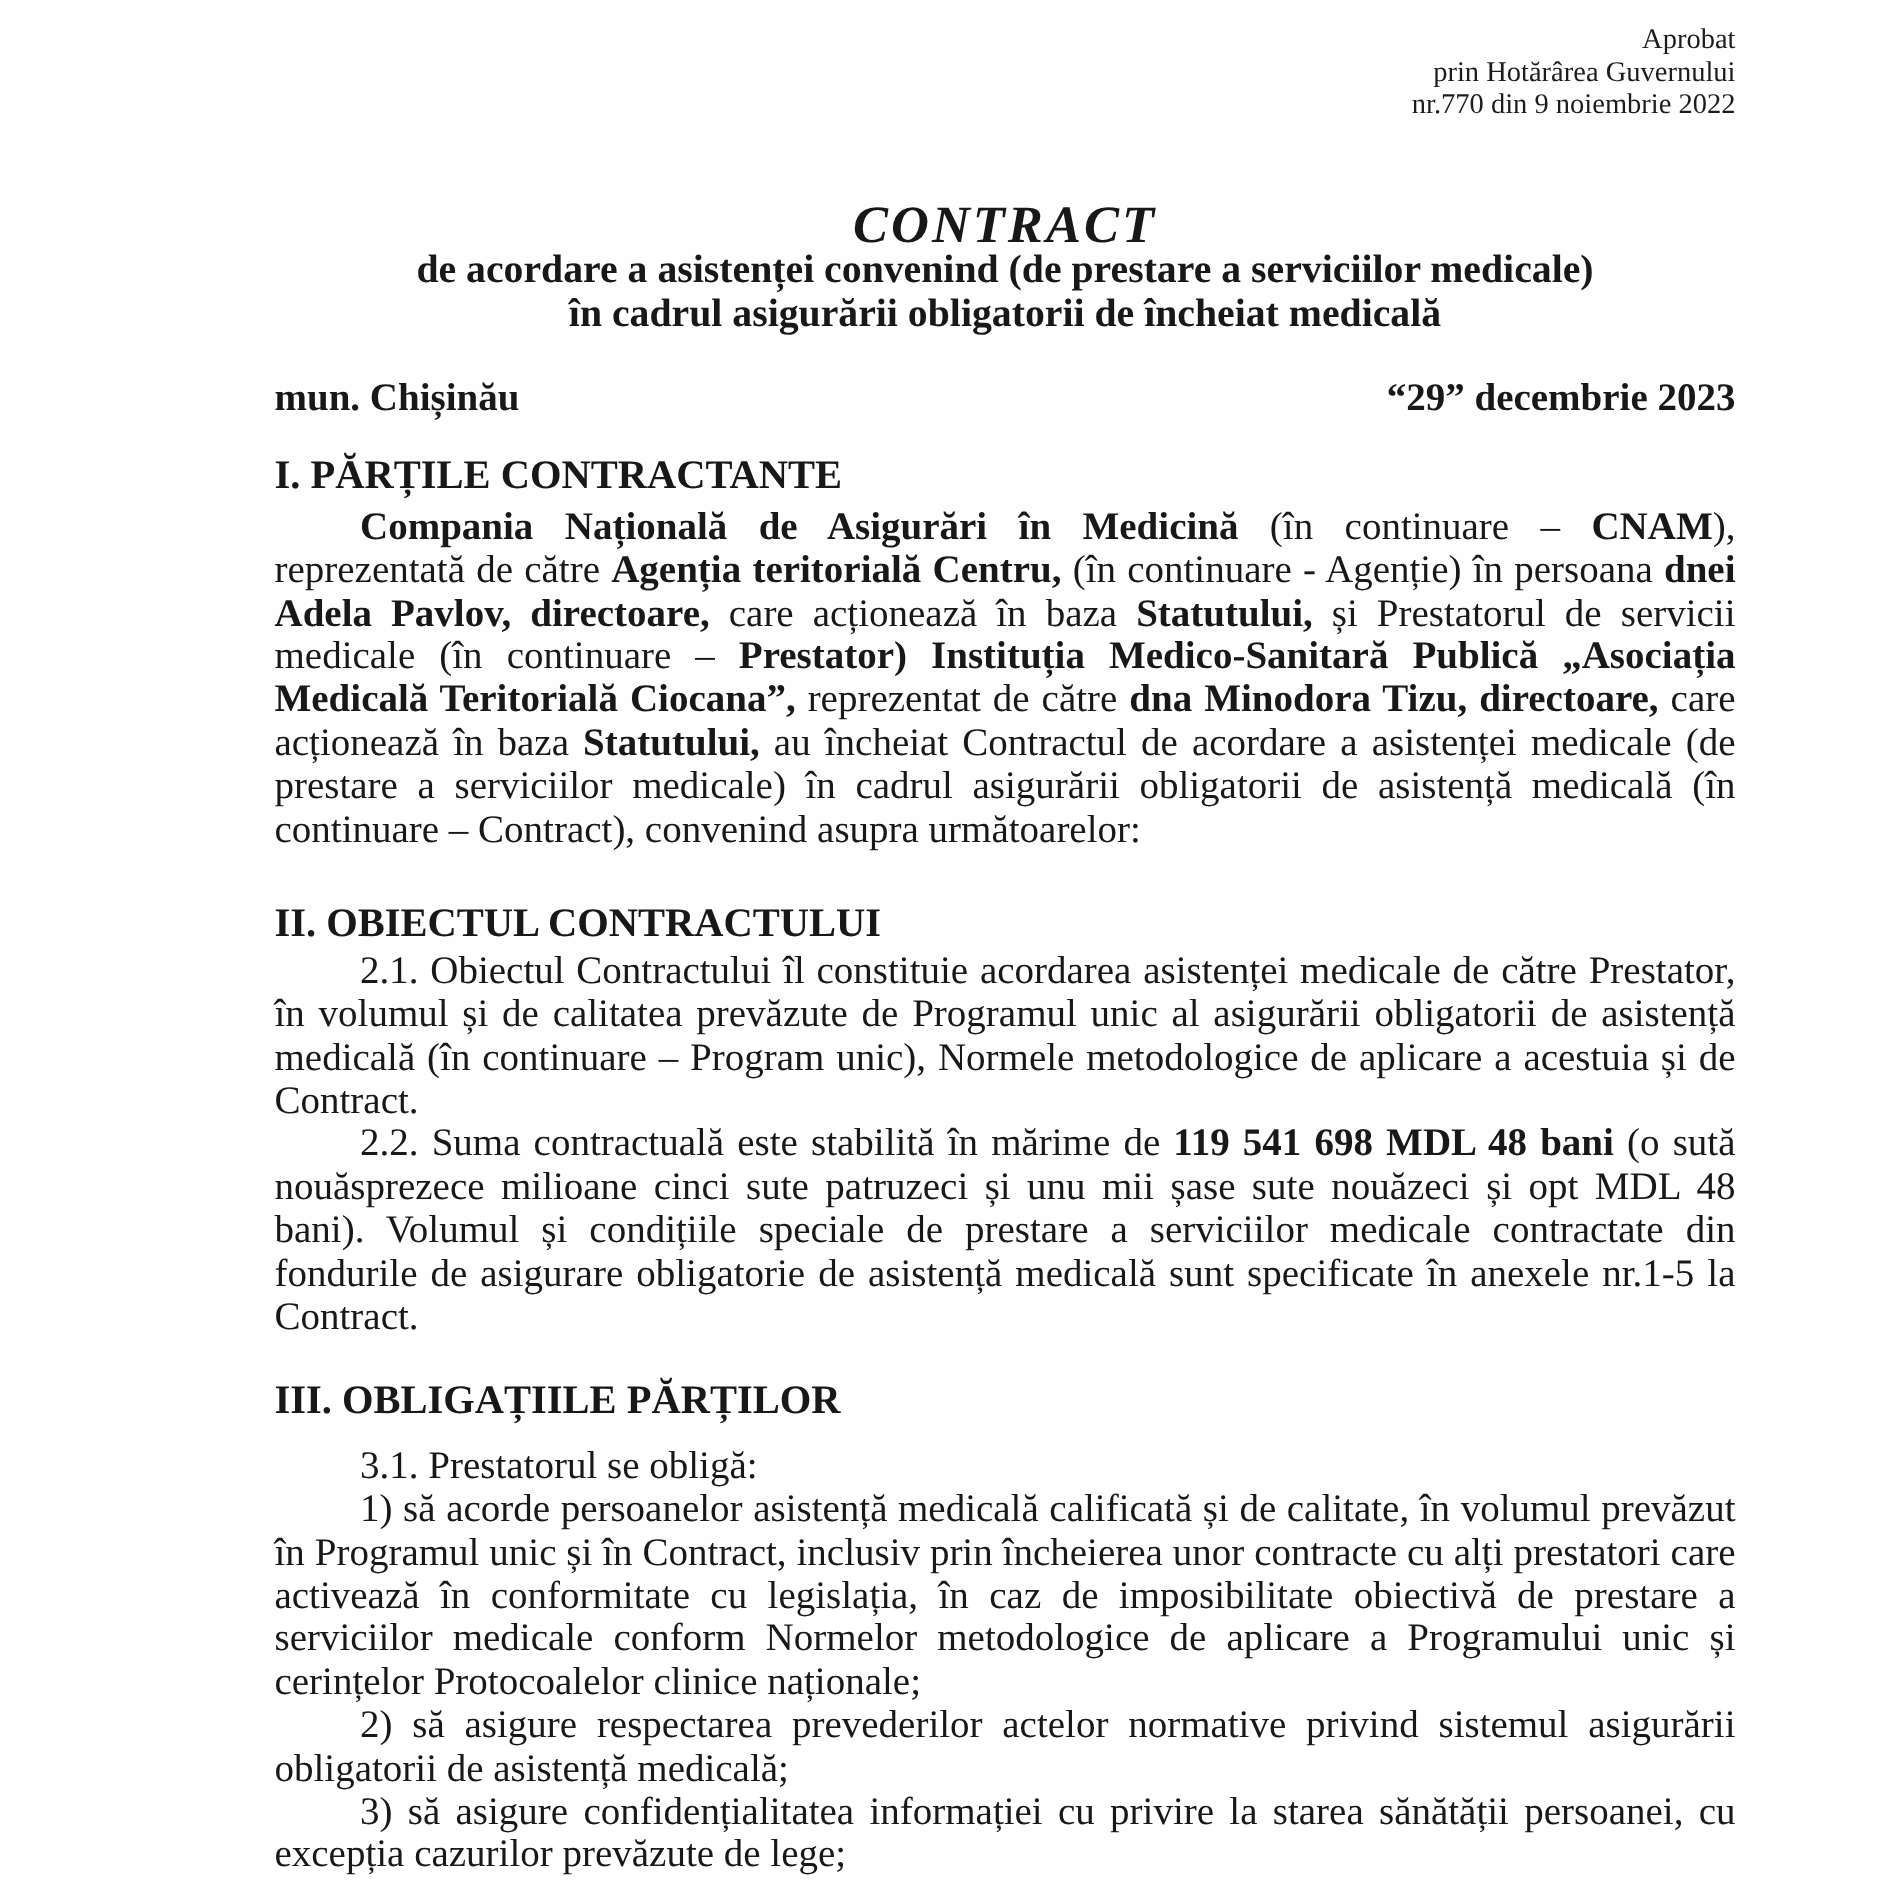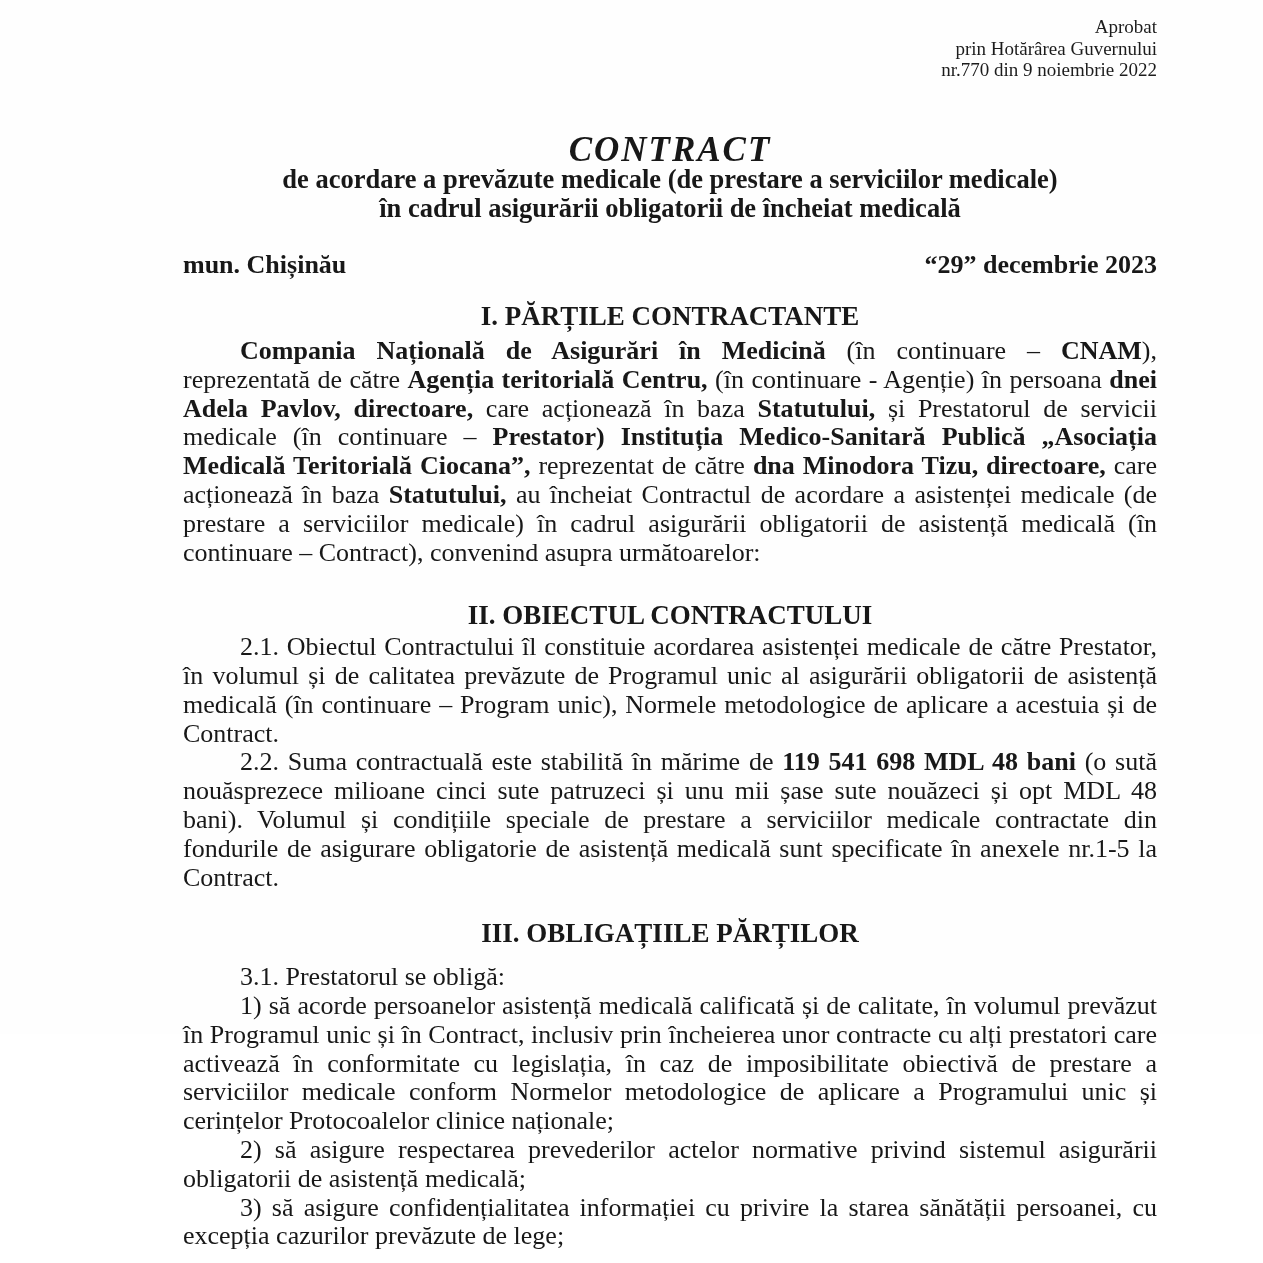--- a/index.html
+++ b/index.html
@@ -42,21 +42,21 @@
   }
   .t-line { font-size:26.5px; }
   .u { text-decoration:underline; }
   .meta-row {
     margin-top:29px;
     display:flex;
     justify-content:space-between;
     font-weight:bold;
   }
   .sec-heading {
-    text-align:center;
+    text-align:left;
     font-weight:bold;
     font-size:27px;
   }
   .h-parties { margin-top:22px; }
   .h-object { margin-top:34px; }
   .h-oblig  { margin-top:27px; }
   p.body-par {
     text-align:justify;
     text-indent:57px;
   }
@@ -73,21 +73,21 @@
   <div class="approval">
     <div>Aprobat</div>
     <div>prin Hotărârea Guvernului</div>
     <div>nr.770 din 9 noiembrie 2022</div>
   </div>
 
   <div class="content">
 
     <div class="title-block">
       <div class="t-main">CONTRACT</div>
-      <div class="t-line">de acordare a prevăzute medicale (de prestare a serviciilor medicale)</div>
+      <div class="t-line">de acordare a asistenței convenind (de prestare a serviciilor medicale)</div>
       <div class="t-line">în cadrul asigurării obligatorii de încheiat medicală</div>
     </div>
 
     <div class="meta-row">
       <span>mun. Chișinău</span>
       <span>“29” decembrie 2023</span>
     </div>
 
     <div class="sec-heading h-parties">I. PĂRȚILE CONTRACTANTE</div>
     <p class="body-par p-first"><b>Compania Națională de Asigurări în Medicină </b><span>(în continuare – </span><b>CNAM</b><span>), reprezentată de către </span><b>Agenția teritorială Centru, </b><span>(în continuare - Agenție) în persoana </span><b>dnei Adela Pavlov, directoare, </b><span>care acționează în baza </span><b>Statutului, </b><span>și Prestatorul de servicii medicale (în continuare – </span><b>Prestator) Instituția Medico-Sanitară Publică „Asociația Medicală Teritorială Ciocana”, </b><span>reprezentat de către </span><b>dna Minodora Tizu, directoare, </b><span>care acționează în baza </span><b>Statutului, </b><span>au încheiat Contractul de acordare a asistenței medicale (de prestare a serviciilor medicale) în cadrul asigurării obligatorii de asistență medicală (în continuare – Contract), convenind asupra următoarelor:</span></p>

